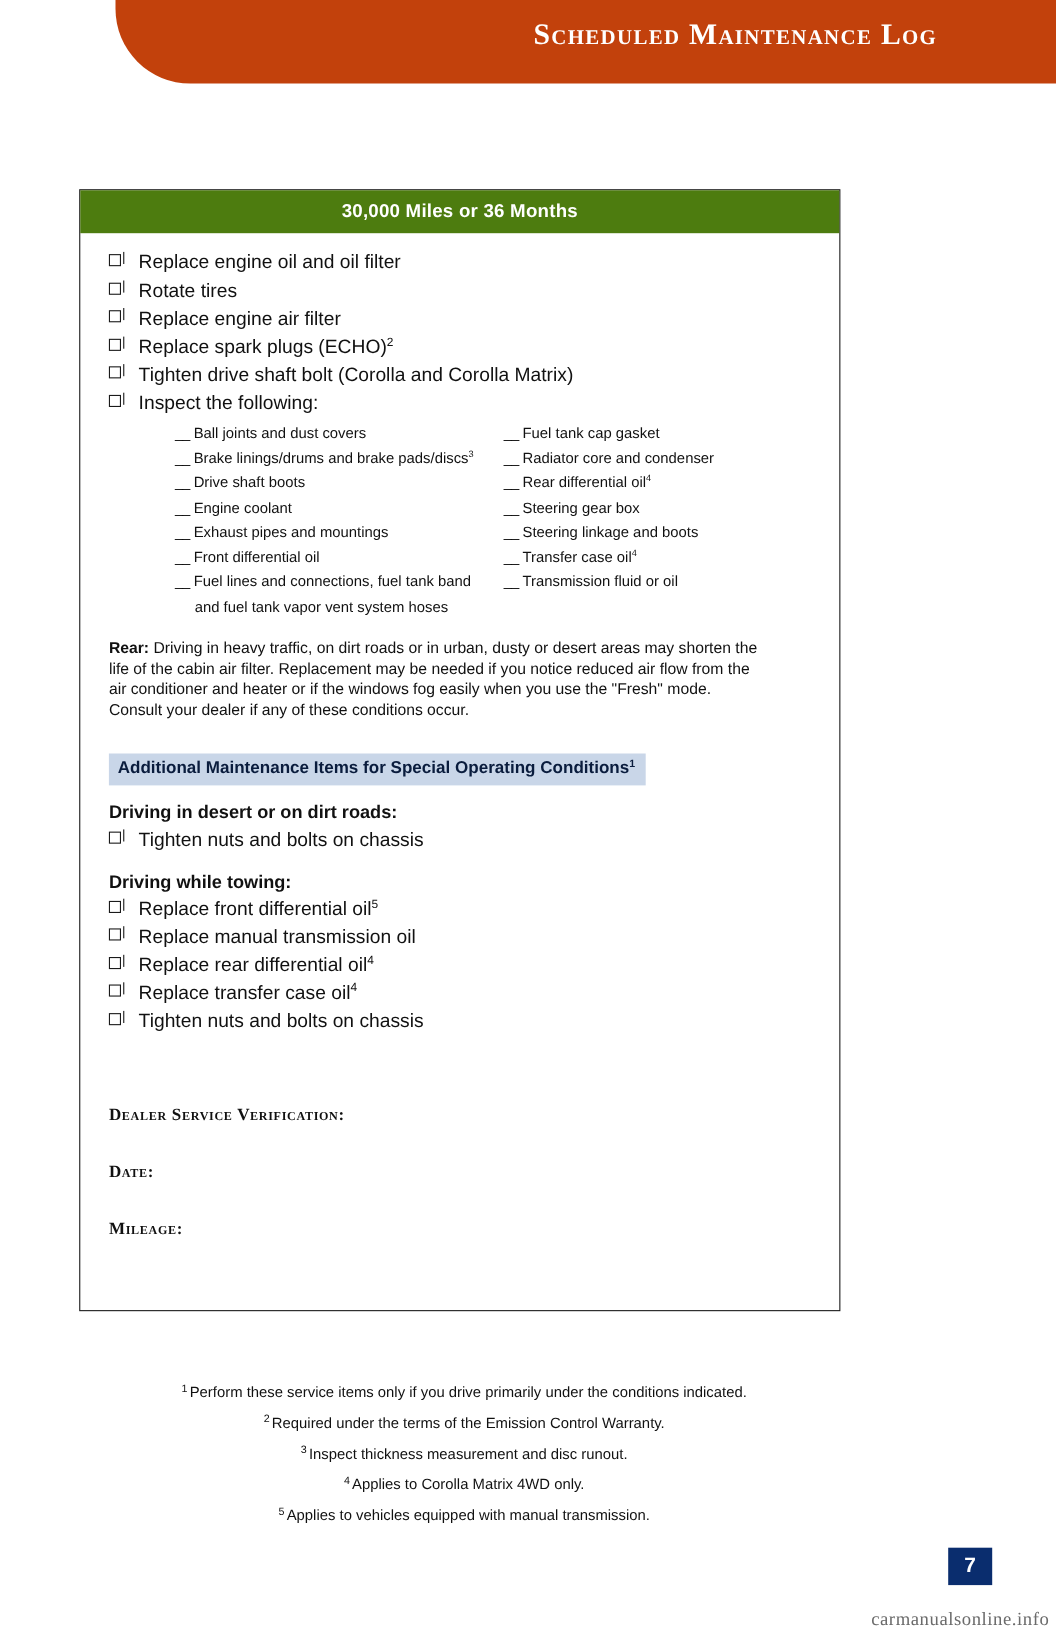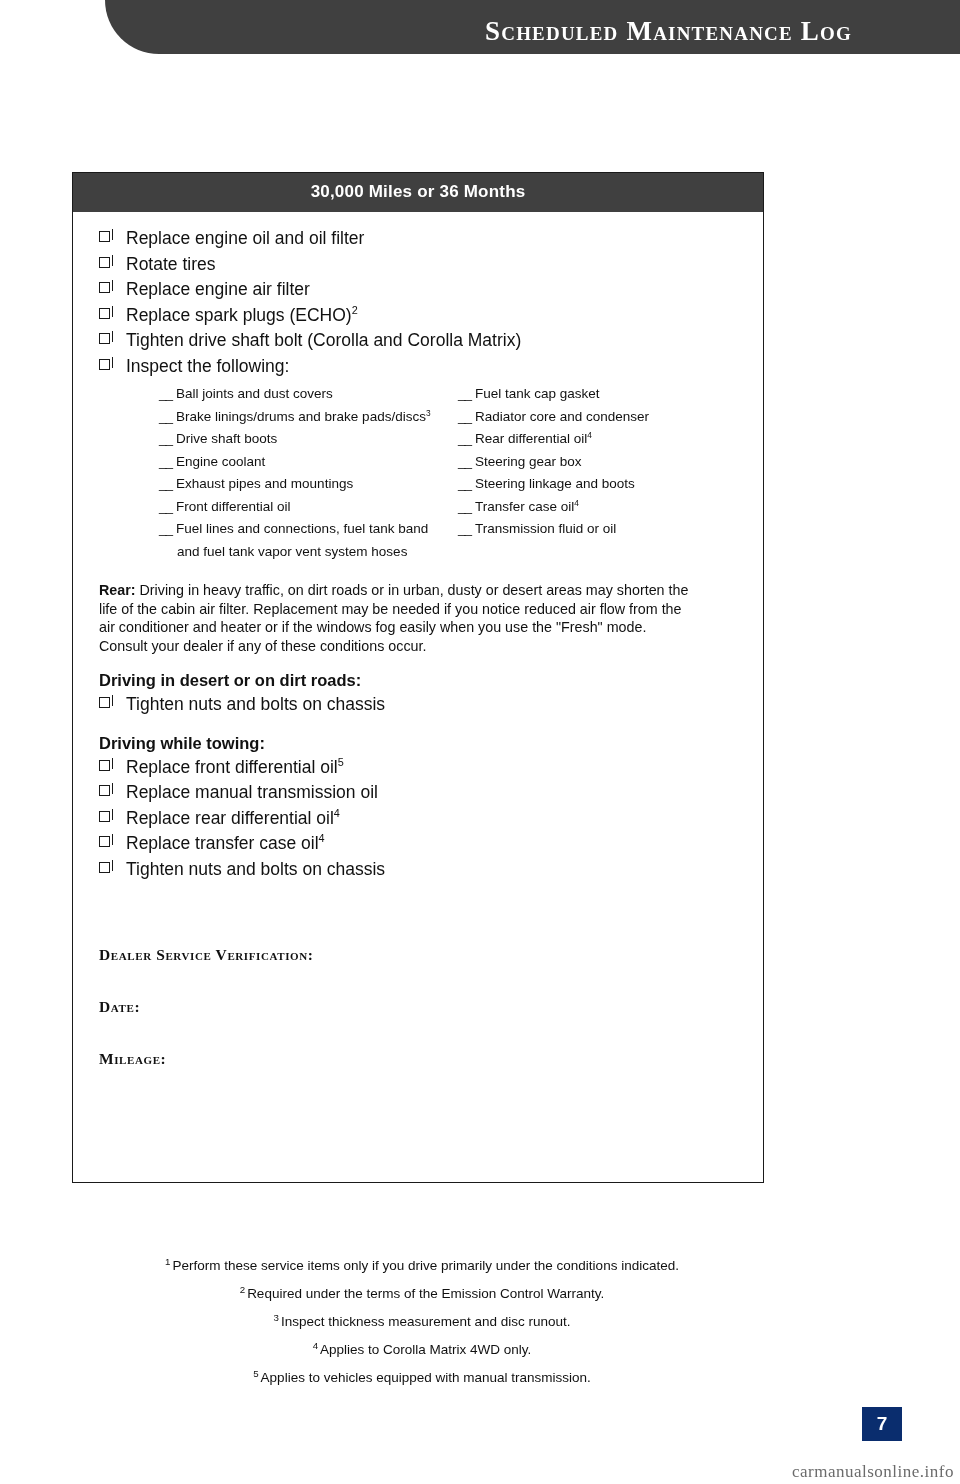--- a/index.html
+++ b/index.html
@@ -14,22 +14,22 @@
     position: relative;
     overflow: hidden;
   }
 
   
   .header-banner {
     position: absolute;
     left: 105px;
     top: 0;
     width: 855px;
-    height: 54px;
-    background: #404040;
+    height: 76px;
+    background: #c2410c;
     border-bottom-left-radius: 68px;
     box-sizing: border-box;
   }
   .header-title {
     position: absolute;
     right: 108px;
     top: 16px;
     color: #ffffff;
     font-family: "Liberation Serif", serif;
     font-size: 27px;
@@ -43,21 +43,21 @@
   .card {
     position: absolute;
     left: 72px;
     top: 172px;
     width: 692px;
     border: 1px solid #1a1a1a;
     box-sizing: border-box;
     background: #fff;
   }
   .card-header {
-    background: #404040;
+    background: #4d7c0f;
     color: #fff;
     text-align: center;
     font-size: 17px;
     font-weight: bold;
     padding: 9px 0 10px 0;
     letter-spacing: 0.2px;
   }
   .card-body {
     padding: 14px 26px 30px 26px;
     min-height: 970px;
@@ -257,20 +257,23 @@
           <div class="inspect-item"><span class="dash">__</span><span>Steering linkage and boots</span></div>
           <div class="inspect-item"><span class="dash">__</span><span>Transfer case oil</span><sup>4</sup></div>
           <div class="inspect-item"><span class="dash">__</span><span>Transmission fluid or oil</span></div>
         </div>
     </div>
 
     <div class="note">
       <b>Rear:</b><span> Driving in heavy traffic, on dirt roads or in urban, dusty or desert areas may shorten the life of the cabin air filter. Replacement may be needed if you notice reduced air flow from the air conditioner and heater or if the windows fog easily when you use the "Fresh" mode. Consult your dealer if any of these conditions occur.</span>
     </div>
 
+    <div class="subtitle-bar">
+      <span>Additional Maintenance Items for Special Operating Conditions</span><sup>1</sup>
+    </div>
 
     <div class="sub-head">Driving in desert or on dirt roads:</div>
     <ul class="checklist" id="desert-list">
         <li><span class="chk"></span><span>Tighten nuts and bolts on chassis</span></li>
       </ul>
 
     <div class="sub-head">Driving while towing:</div>
     <ul class="checklist" id="towing-list">
         <li><span class="chk"></span><span>Replace front differential oil</span><sup>5</sup></li>
         <li><span class="chk"></span><span>Replace manual transmission oil</span></li>

